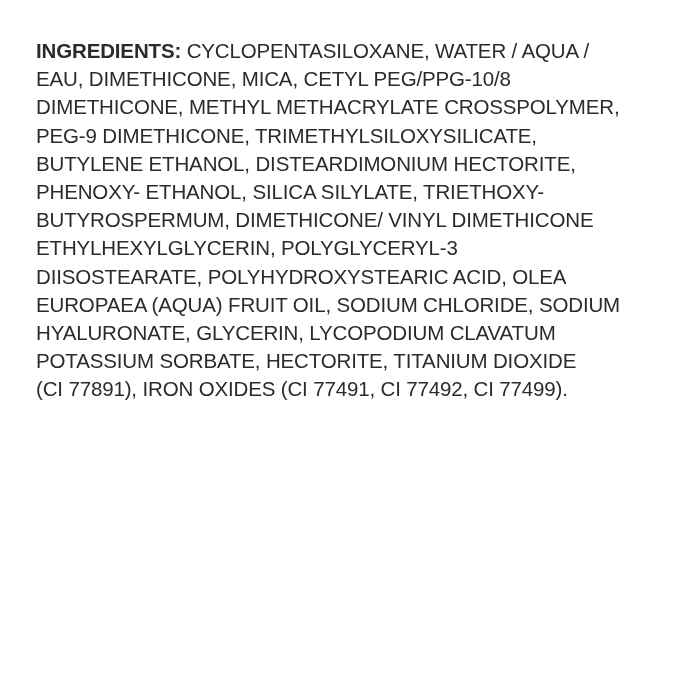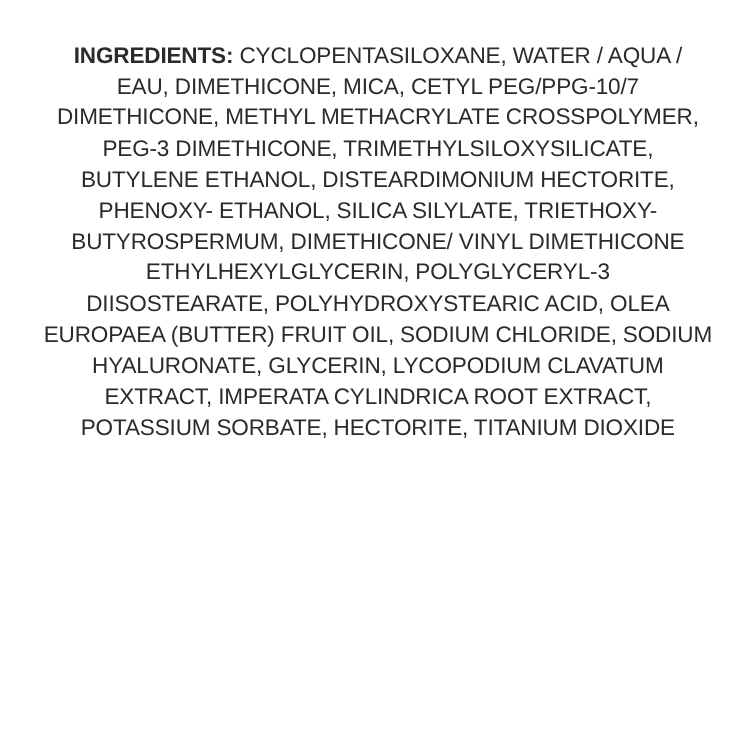--- a/index.html
+++ b/index.html
@@ -17,42 +17,41 @@
     position: absolute;
     left: 36px;
     top: 37px;
     width: 615px;
     font-family: "Liberation Sans", sans-serif;
     font-size: 20.5px;
     line-height: 28.2px;
     letter-spacing: -0.15px;
     color: var(--text-color, #2b2b2b);
     font-weight: 400;
-    text-align: center;
   }
   .line {
     white-space: nowrap;
   }
   .ingredients-label {
     font-weight: 700;
   }
 </style>
 </head>
 <body>
 
 <div class="ingredients-block">
   <div class="line">
     <span class="ingredients-label">INGREDIENTS:</span>
     <span>CYCLOPENTASILOXANE, WATER / AQUA /</span>
   </div>
-  <div class="line">EAU, DIMETHICONE, MICA, CETYL PEG/PPG-10/7</div>
+  <div class="line">EAU, DIMETHICONE, MICA, CETYL PEG/PPG-10/8</div>
   <div class="line">DIMETHICONE, METHYL METHACRYLATE CROSSPOLYMER,</div>
-  <div class="line">PEG-3 DIMETHICONE, TRIMETHYLSILOXYSILICATE,</div>
+  <div class="line">PEG-9 DIMETHICONE, TRIMETHYLSILOXYSILICATE,</div>
   <div class="line">BUTYLENE ETHANOL, DISTEARDIMONIUM HECTORITE,</div>
   <div class="line">PHENOXY- ETHANOL, SILICA SILYLATE, TRIETHOXY-</div>
   <div class="line">BUTYROSPERMUM, DIMETHICONE/ VINYL DIMETHICONE</div>
   <div class="line">ETHYLHEXYLGLYCERIN, POLYGLYCERYL-3</div>
   <div class="line">DIISOSTEARATE, POLYHYDROXYSTEARIC ACID, OLEA</div>
-  <div class="line">EUROPAEA (BUTTER) FRUIT OIL, SODIUM CHLORIDE, SODIUM</div>
+  <div class="line">EUROPAEA (AQUA) FRUIT OIL, SODIUM CHLORIDE, SODIUM</div>
   <div class="line">HYALURONATE, GLYCERIN, LYCOPODIUM CLAVATUM</div>
-  <div class="line">EXTRACT, IMPERATA CYLINDRICA ROOT EXTRACT,</div>
   <div class="line">POTASSIUM SORBATE, HECTORITE, TITANIUM DIOXIDE</div>
+  <div class="line">(CI 77891), IRON OXIDES (CI 77491, CI 77492, CI 77499).</div>
 </div>
 
 </body></html>

